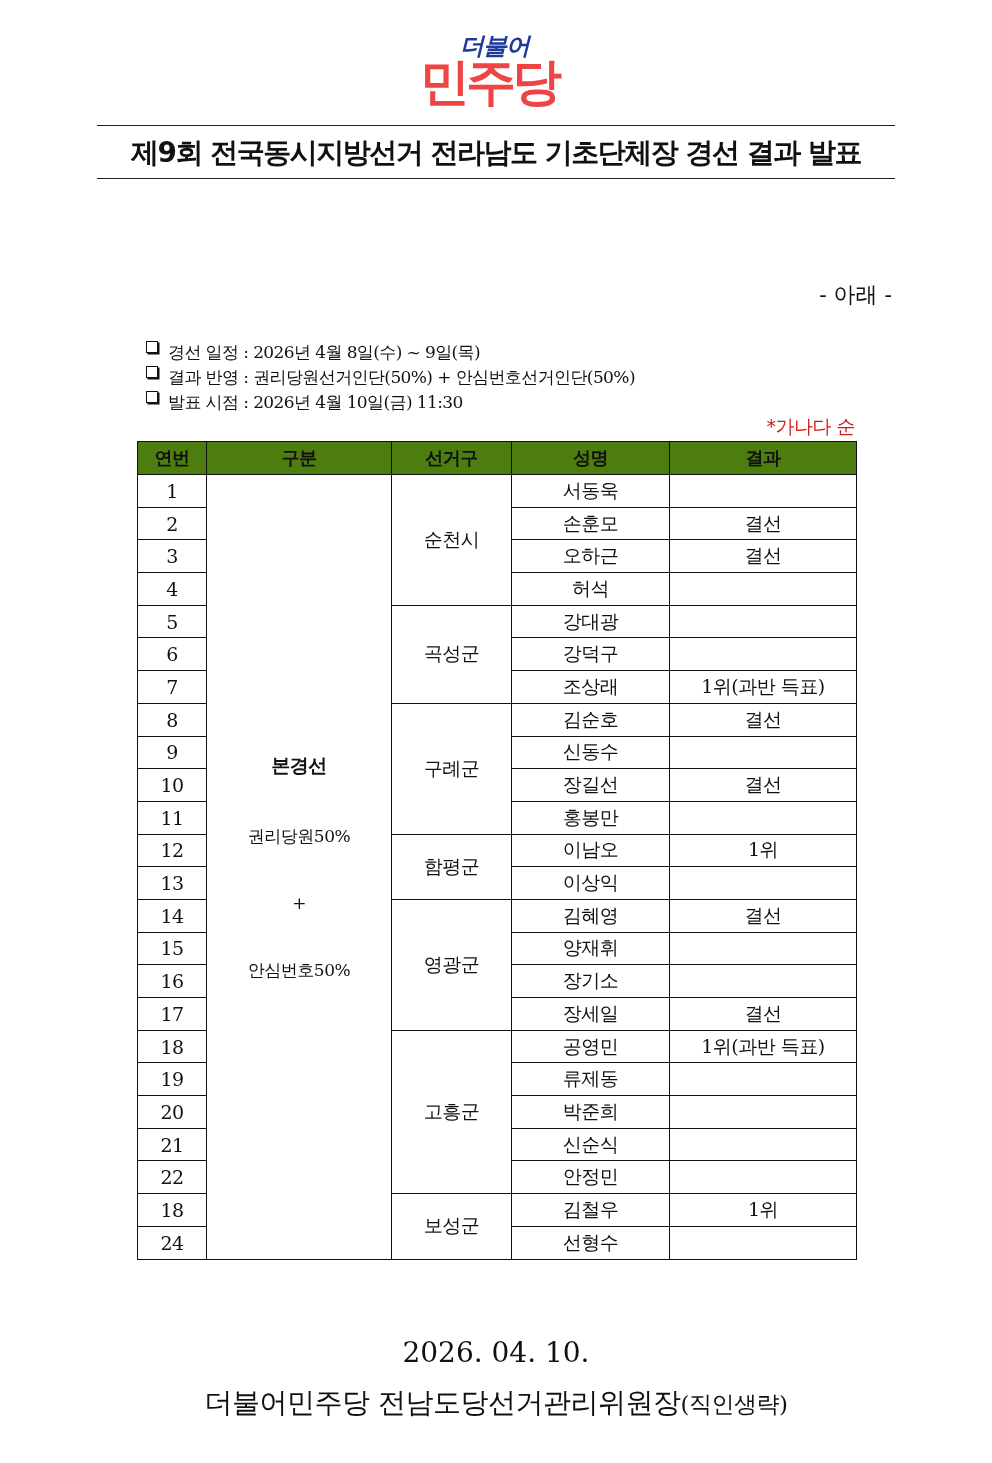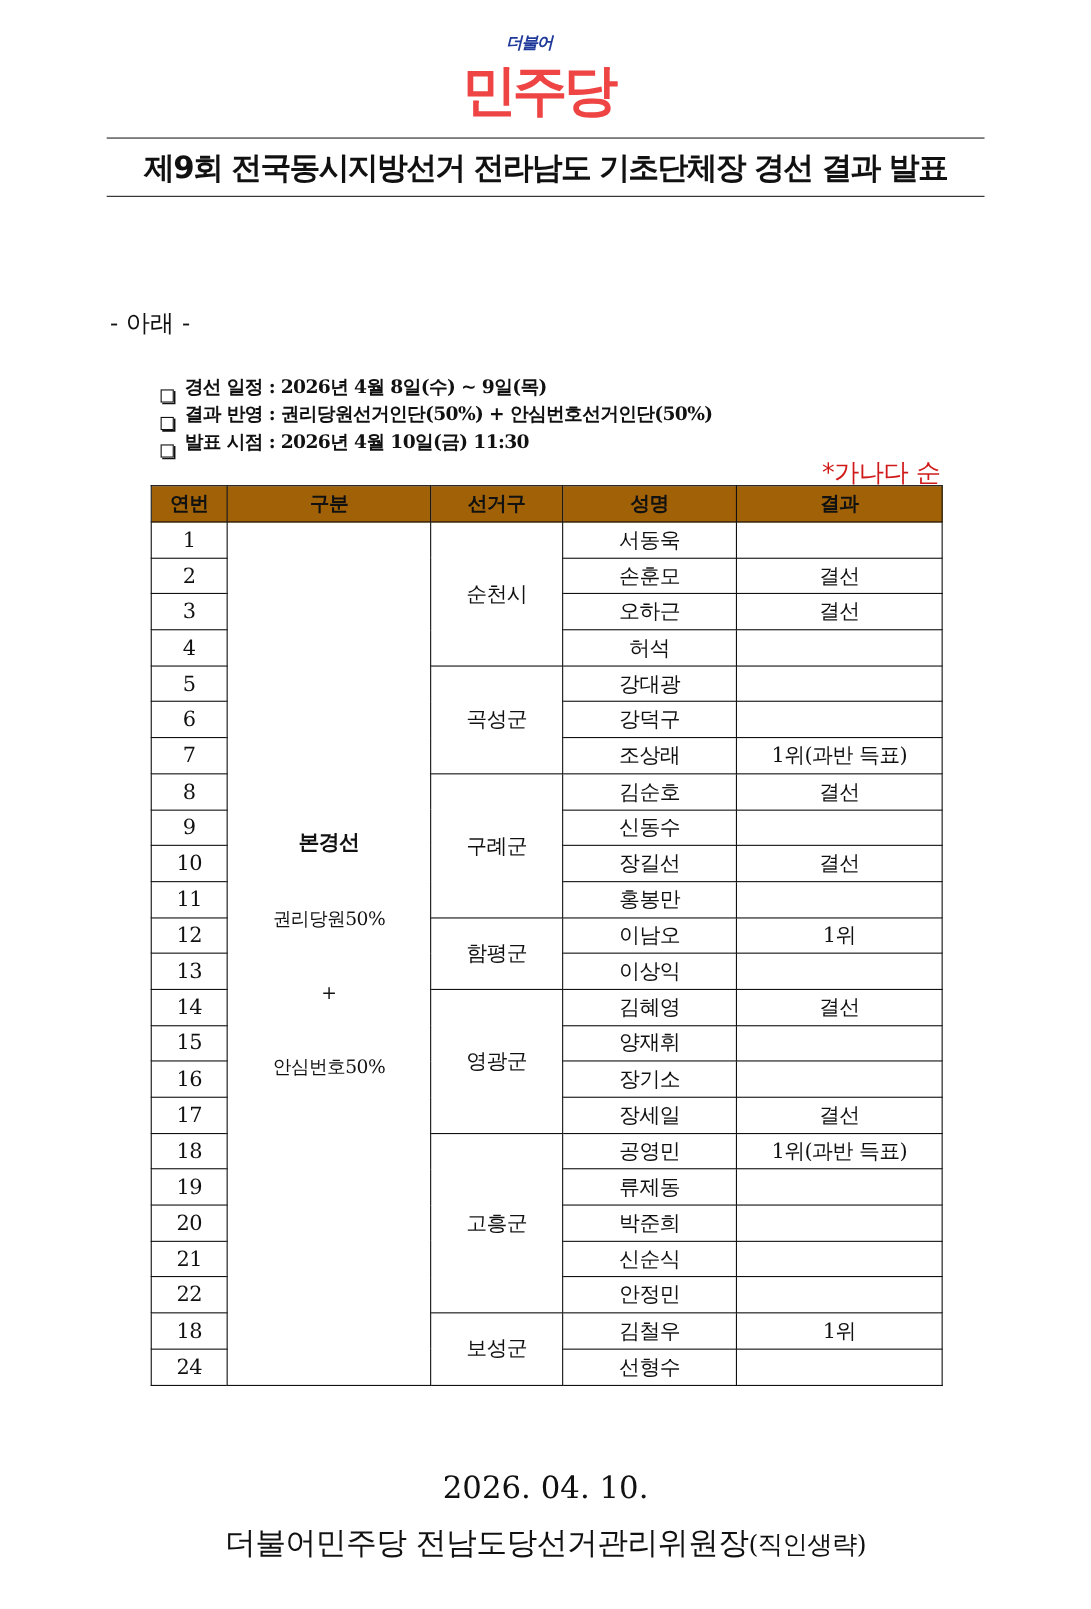--- a/index.html
+++ b/index.html
@@ -5,61 +5,61 @@
     html, body { margin: 0; padding: 0; background: #ffffff; }
     body {
       width: 992px; height: 1463px; position: relative; overflow: hidden;
       font-family: "DejaVu Serif", "Liberation Serif", serif; color: #111;
     }
     .logo {
       position: absolute; left: 420px; top: 28px; width: 160px; height: 90px;
     }
     .logo .small {
       position: absolute; left: 40px; top: 2px; font-family: "DejaVu Sans", sans-serif;
-      font-size: 15px; font-weight: bold; color: #1f3a9a; font-style: italic; letter-spacing: -1px;
+      font-size: 24px; font-weight: bold; color: #1f3a9a; font-style: italic; letter-spacing: -1px;
     }
     .logo .big {
       position: absolute; left: 0; top: 24px; font-family: "DejaVu Sans", sans-serif;
       font-size: 50px; font-weight: bold; color: #ef4444; letter-spacing: -4px; line-height: 60px;
     }
     .rule { position: absolute; left: 97px; width: 798px; height: 0; border-top: 1.5px solid #222; }
     .title {
       position: absolute; left: 97px; top: 128px; width: 798px; height: 50px;
       text-align: center; line-height: 50px; font-family: "DejaVu Sans", sans-serif;
       font-size: 28px; font-weight: bold; letter-spacing: -1.5px;
     }
     .intro {
       position: absolute; left: 100px; top: 200px; width: 792px; text-align: center;
       font-size: 22px; line-height: 33px; letter-spacing: -0.5px;
     }
     .below {
-      position: absolute; left: 100px; top: 280px; width: 792px; text-align: left;
+      position: absolute; left: 100px; top: 280px; width: 792px; text-align: right;
       font-size: 22px; line-height: 30px;
     }
     .bullets { position: absolute; left: 146px; top: 340px; font-size: 17px; line-height: 25px; letter-spacing: -0.6px; }
-    .bullets .item { display: flex; align-items: flex-end; font-weight: bold; }
+    .bullets .item { display: flex; align-items: flex-start; }
     .bullets .box {
       display: inline-block; width: 10px; height: 10px; border: 1.5px solid #111; margin-right: 10px;
       box-shadow: 1.5px 1.5px 0 #111; position: relative; top: 1px;
     }
     .note {
-      position: absolute; right: 137px; top: 414px; color: #d01a1a; font-size: 23px; font-family: "DejaVu Sans", sans-serif;
+      position: absolute; right: 137px; top: 414px; color: #d01a1a; font-size: 19px; font-family: "DejaVu Sans", sans-serif;
       letter-spacing: -0.5px;
     }
     table.results {
       position: absolute; left: 137px; top: 441px; width: 719px;
       border-collapse: collapse; table-layout: fixed;
       font-size: 19px;
     }
     table.results th, table.results td {
       border: 1px solid #111; text-align: center; vertical-align: middle; padding: 0;
       letter-spacing: -0.5px;
     }
     table.results th {
-      background: #a16207; height: 32px; font-weight: bold; font-family: "DejaVu Sans", sans-serif; font-size: 18px;
+      background: #4d7c0f; height: 32px; font-weight: bold; font-family: "DejaVu Sans", sans-serif; font-size: 18px;
     }
     table.results td { height: 31.7px; }
     .cat-main { font-weight: bold; font-size: 19px; display: block; margin-bottom: 8px; }
     .cat-sub { font-size: 17px; line-height: 20px; display: block; margin-top: 47px; }
     .date {
       position: absolute; left: 100px; top: 1335px; width: 792px; text-align: center;
       font-size: 28px; line-height: 36px;
     }
     .signer {
       position: absolute; left: 100px; top: 1385px; width: 792px; text-align: center;

